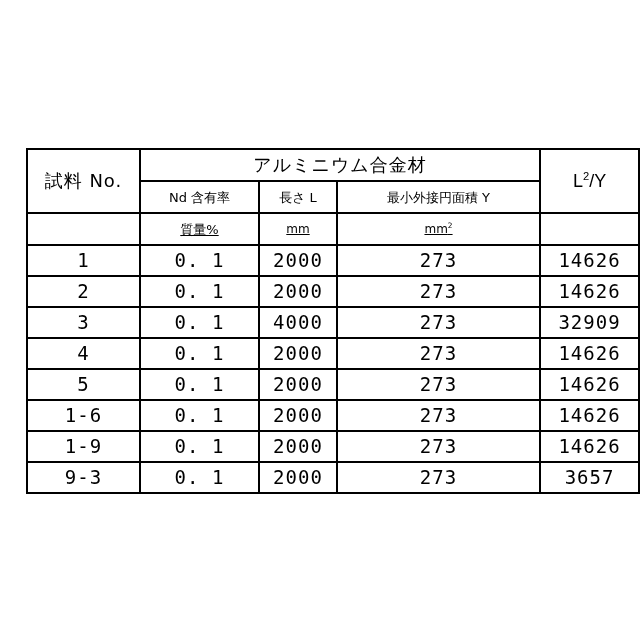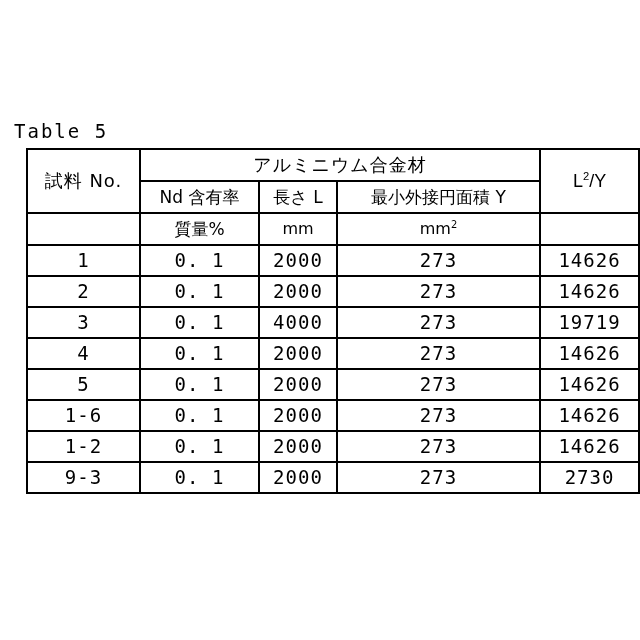--- a/index.html
+++ b/index.html
@@ -46,38 +46,38 @@
   table.data td, table.data th {
     border: 2px solid #000000;
     text-align: center;
     vertical-align: middle;
     font-weight: normal;
     padding: 0;
     line-height: 1.0;
   }
   .hdr-row-1 td { height: 30px; }
   .hdr-row-2 td { height: 30px; }
-  .hdr-row-3 td { height: 30px; }
+  .hdr-row-3 td { height: 30px; text-decoration: underline; }
   .body-row td { height: 29px; }
 
   .cell-jp {
     font-size: 18px;
     letter-spacing: 1px;
   }
   .cell-jp-sm {
-    font-size: 17px;
+    font-size: 13px;
     letter-spacing: 0px;
   }
   .cell-num {
     font-size: 19px;
     font-family: "DejaVu Sans Mono", monospace;
     letter-spacing: 1px;
   }
   .cell-unit {
-    font-size: 16px;
+    font-size: 12px;
     font-family: "DejaVu Sans", sans-serif;
     margin-left: 33px;
   }
   .cell-ly {
     font-size: 18px;
     font-family: Liberation Sans, sans-serif;
   }
   sup {
     font-size: 0.62em;
     vertical-align: super;
@@ -88,21 +88,20 @@
   .col-len { width: 78px; }
   .col-area { width: 203px; }
   .col-ly { width: 99px; }
   .nowrap { white-space: nowrap; }
 </style>
 </head>
 <body>
 
 <div class="page">
 
-  <div class="table-caption">Table 5</div>
 
   <div class="table-wrap">
     <table class="data">
       <colgroup>
         <col class="col-sample">
         <col class="col-nd">
         <col class="col-len">
         <col class="col-area">
         <col class="col-ly">
       </colgroup>
@@ -137,21 +136,21 @@
           <td class="cell-num">0. 1</td>
           <td class="cell-num">2000</td>
           <td class="cell-num">273</td>
           <td class="cell-num">14626</td>
         </tr>
         <tr class="body-row">
           <td class="cell-num">3</td>
           <td class="cell-num">0. 1</td>
           <td class="cell-num">4000</td>
           <td class="cell-num">273</td>
-          <td class="cell-num">19719</td>
+          <td class="cell-num">32909</td>
         </tr>
         <tr class="body-row">
           <td class="cell-num">4</td>
           <td class="cell-num">0. 1</td>
           <td class="cell-num">2000</td>
           <td class="cell-num">273</td>
           <td class="cell-num">14626</td>
         </tr>
         <tr class="body-row">
           <td class="cell-num">5</td>
@@ -161,30 +160,30 @@
           <td class="cell-num">14626</td>
         </tr>
         <tr class="body-row">
           <td class="cell-num">1-6</td>
           <td class="cell-num">0. 1</td>
           <td class="cell-num">2000</td>
           <td class="cell-num">273</td>
           <td class="cell-num">14626</td>
         </tr>
         <tr class="body-row">
-          <td class="cell-num">1-2</td>
+          <td class="cell-num">1-9</td>
           <td class="cell-num">0. 1</td>
           <td class="cell-num">2000</td>
           <td class="cell-num">273</td>
           <td class="cell-num">14626</td>
         </tr>
         <tr class="body-row">
           <td class="cell-num">9-3</td>
           <td class="cell-num">0. 1</td>
           <td class="cell-num">2000</td>
           <td class="cell-num">273</td>
-          <td class="cell-num">2730</td>
+          <td class="cell-num">3657</td>
         </tr>
       </tbody>
     </table>
   </div>
 
 </div>
 
 </body></html>

